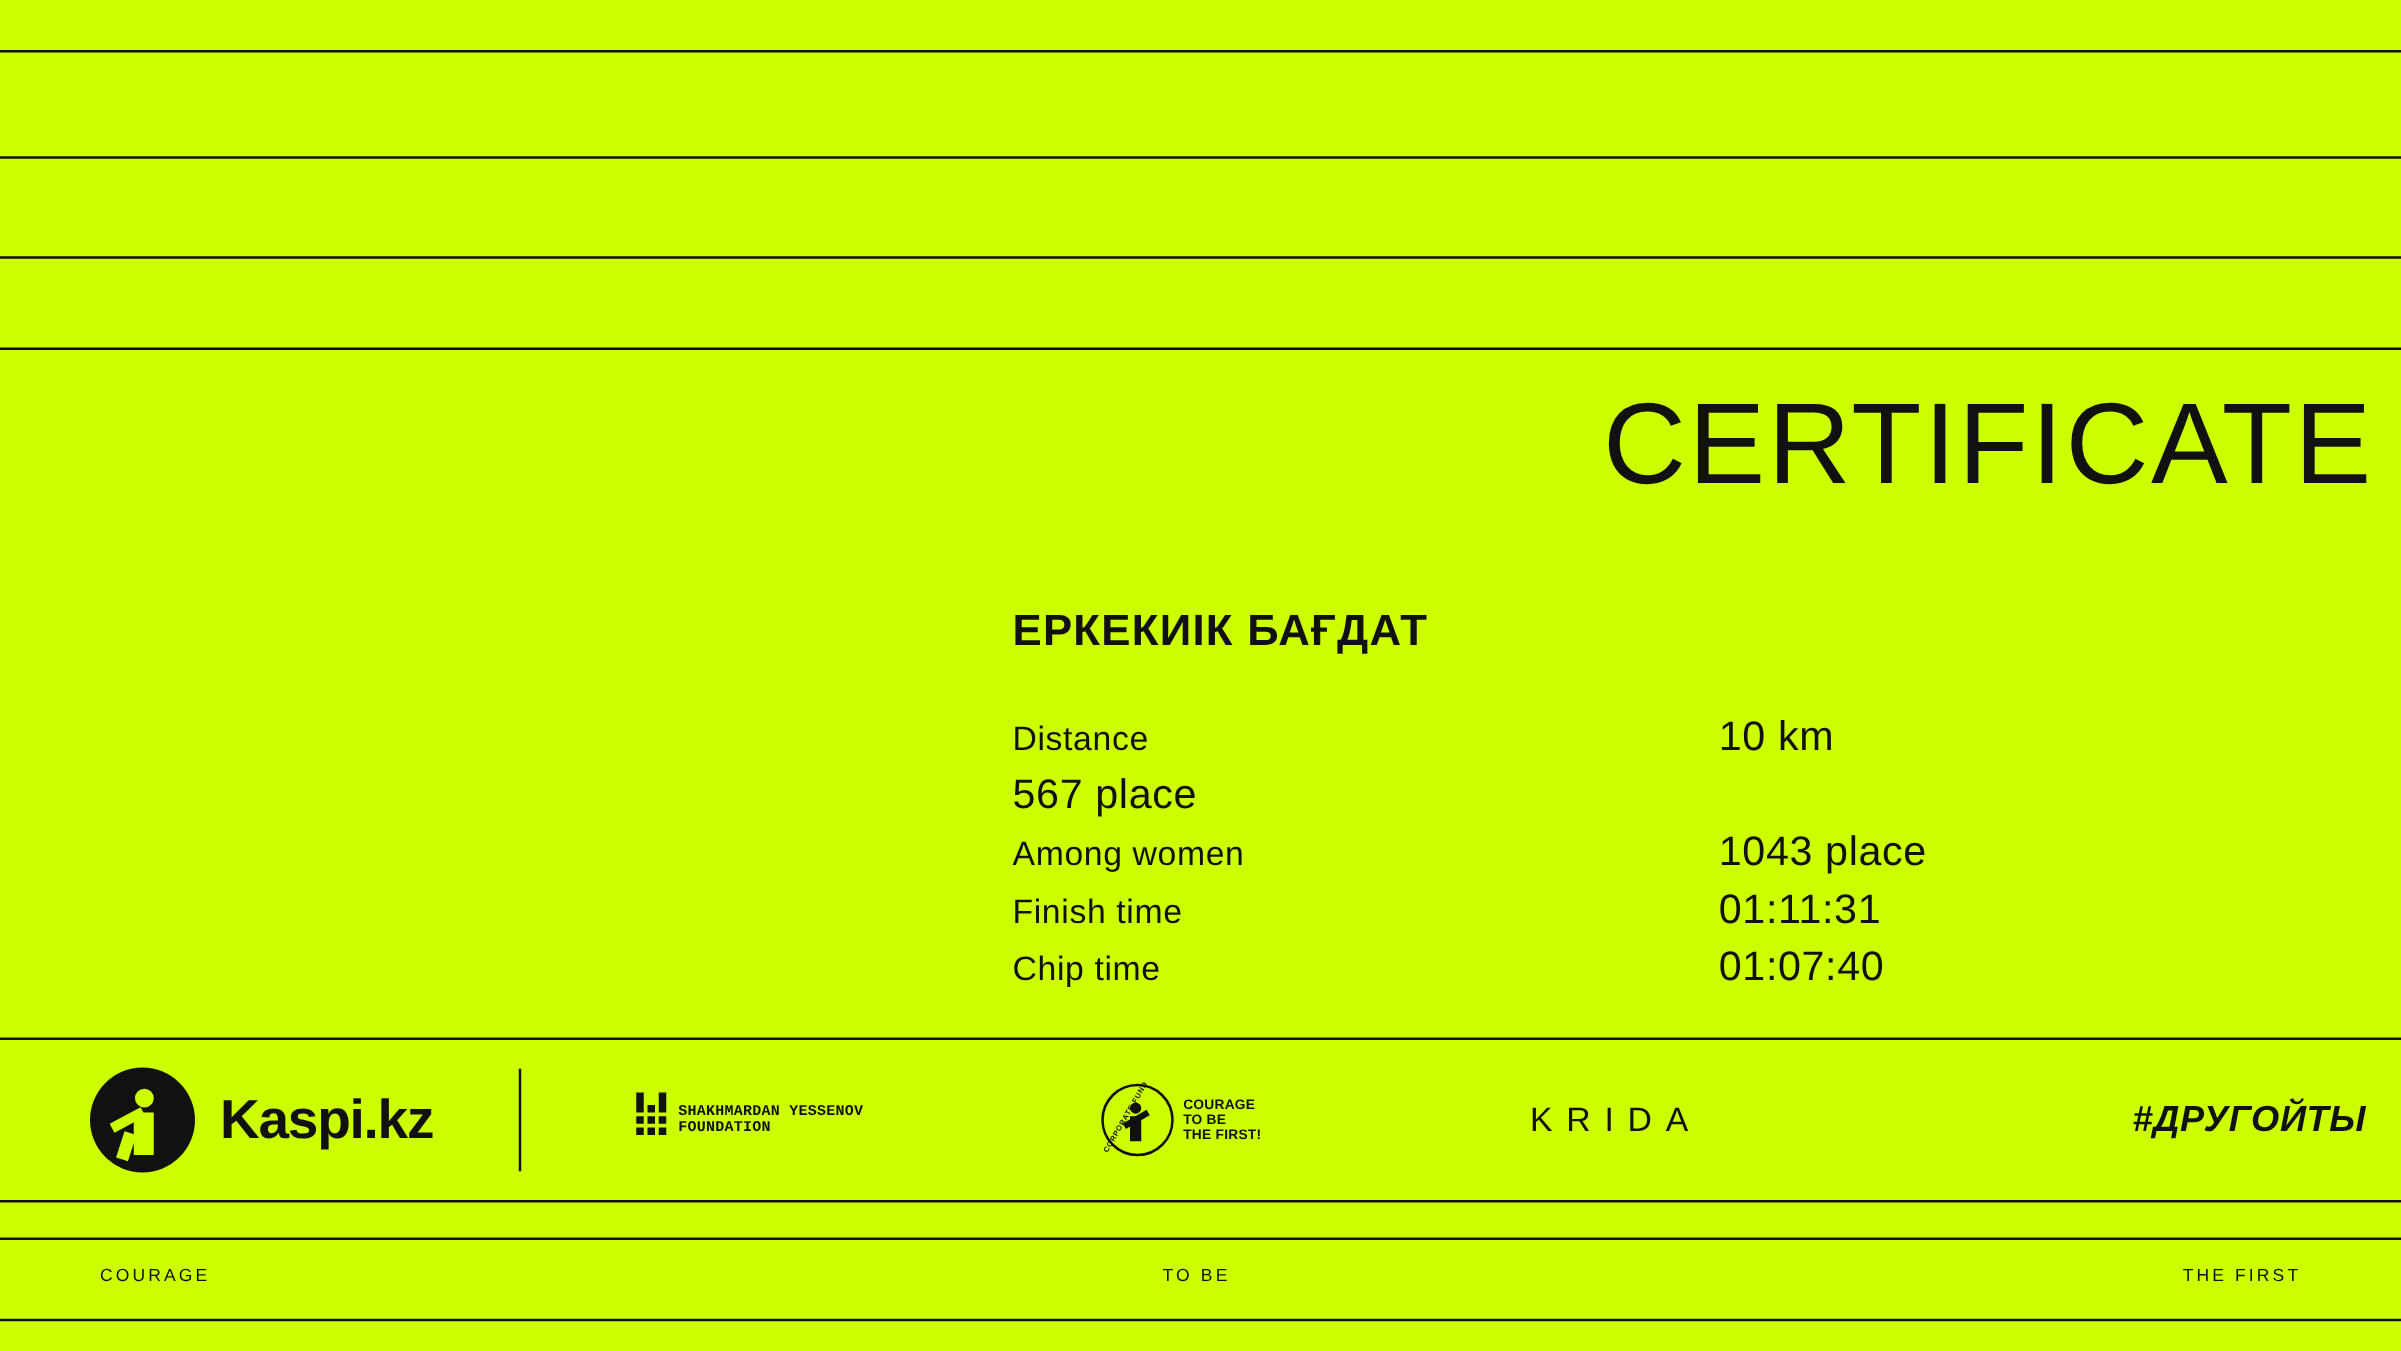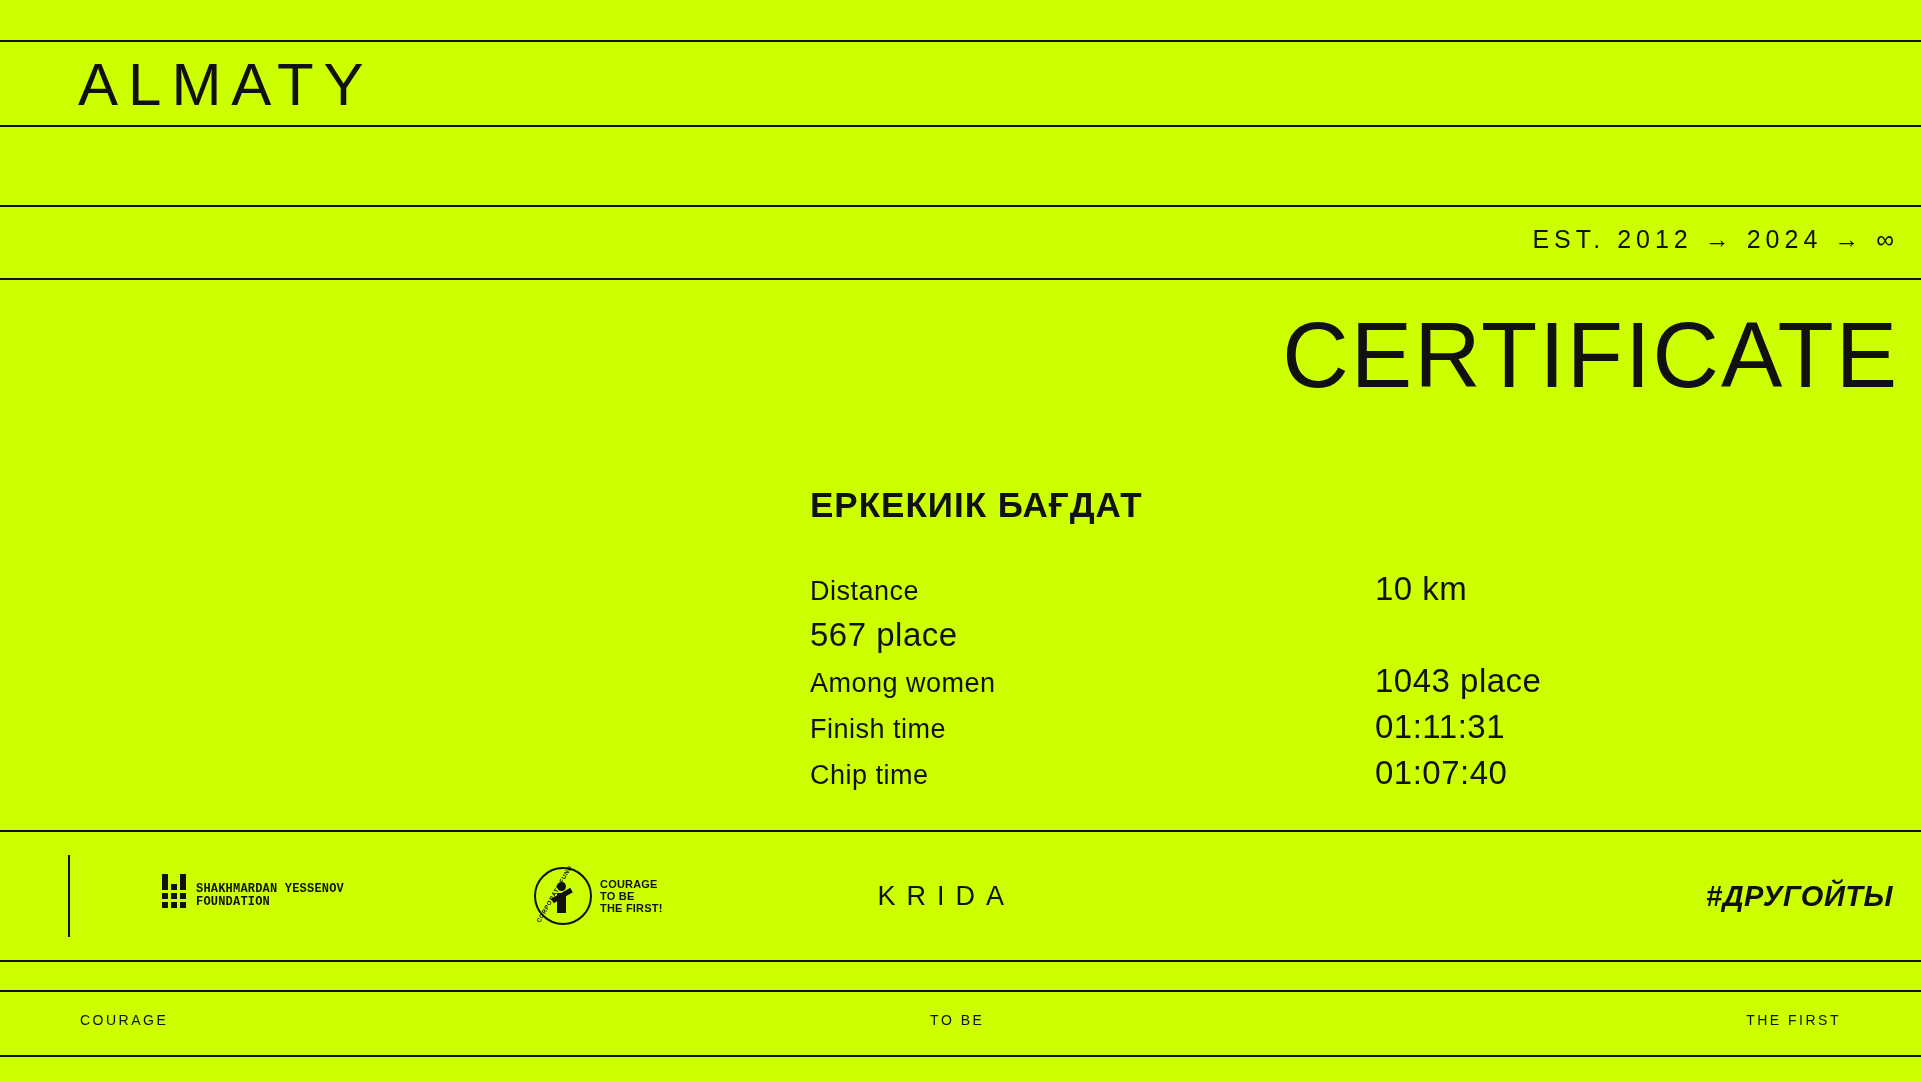--- a/index.html
+++ b/index.html
@@ -264,22 +264,20 @@
 </head>
 <body>
 
 <div class="certificate">
 
   <div class="rule rule-top"></div>
   <div class="rule rule-h1"></div>
   <div class="rule rule-h2"></div>
   <div class="rule rule-h3"></div>
 
-  <div class="brand-almaty">ALMATY</div>
-  <div class="brand-est">EST. 2012 → 2024 → ∞</div>
 
   <div class="title-certificate">CERTIFICATE</div>
 
   <div class="runner-name">ЕРКЕКИІК БАҒДАТ</div>
 
   <div class="stats">
     <div class="stat-row">
       <div class="stat-label">Distance</div>
       <div class="stat-value">10 km</div>
     </div>
@@ -297,20 +295,29 @@
     <div class="stat-row">
       <div class="stat-label">Chip time</div>
       <div class="stat-value">01:07:40</div>
     </div>
   </div>
 
   <div class="rule rule-footer-1"></div>
 
   <div class="sponsors">
 
+    <div class="kaspi">
+      <div class="kaspi-mark">
+        <span class="fig-head"></span>
+        <span class="fig-arm"></span>
+        <span class="fig-body"></span>
+        <span class="fig-leg"></span>
+      </div>
+      <div class="kaspi-text">Kaspi.kz</div>
+    </div>
 
     <div class="divider-vert"></div>
 
     <div class="yessenov">
       <div class="yessenov-mark">
         <i class="tall"></i>
           <i></i>
           <i class="tall"></i>
         <i></i>
           <i></i>

